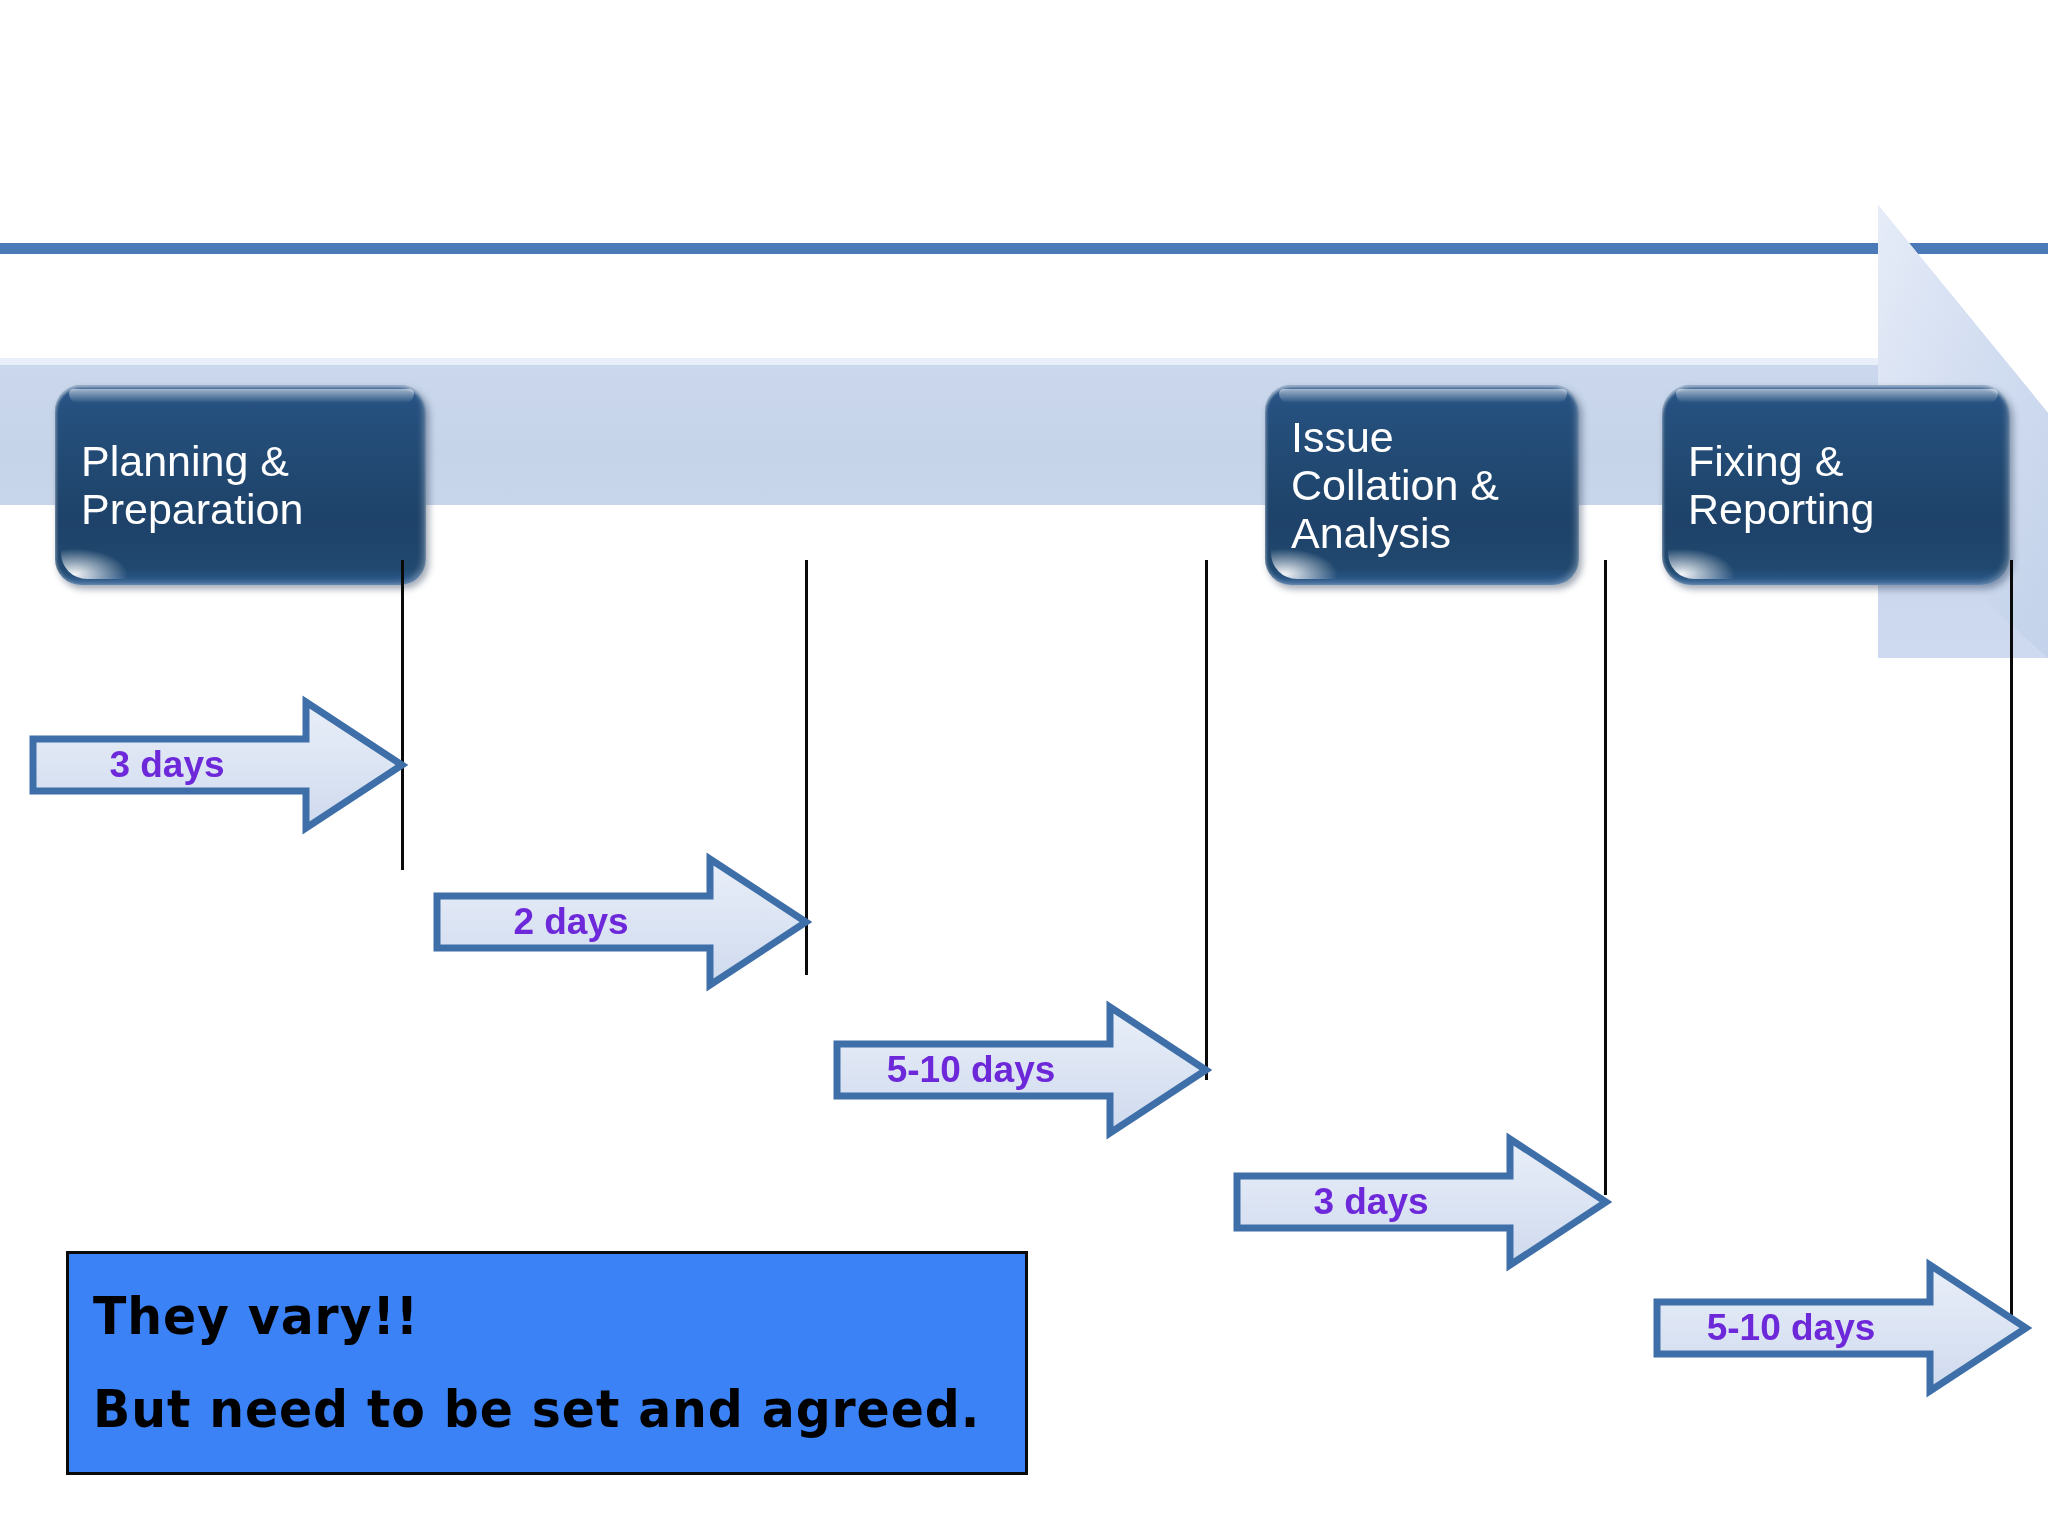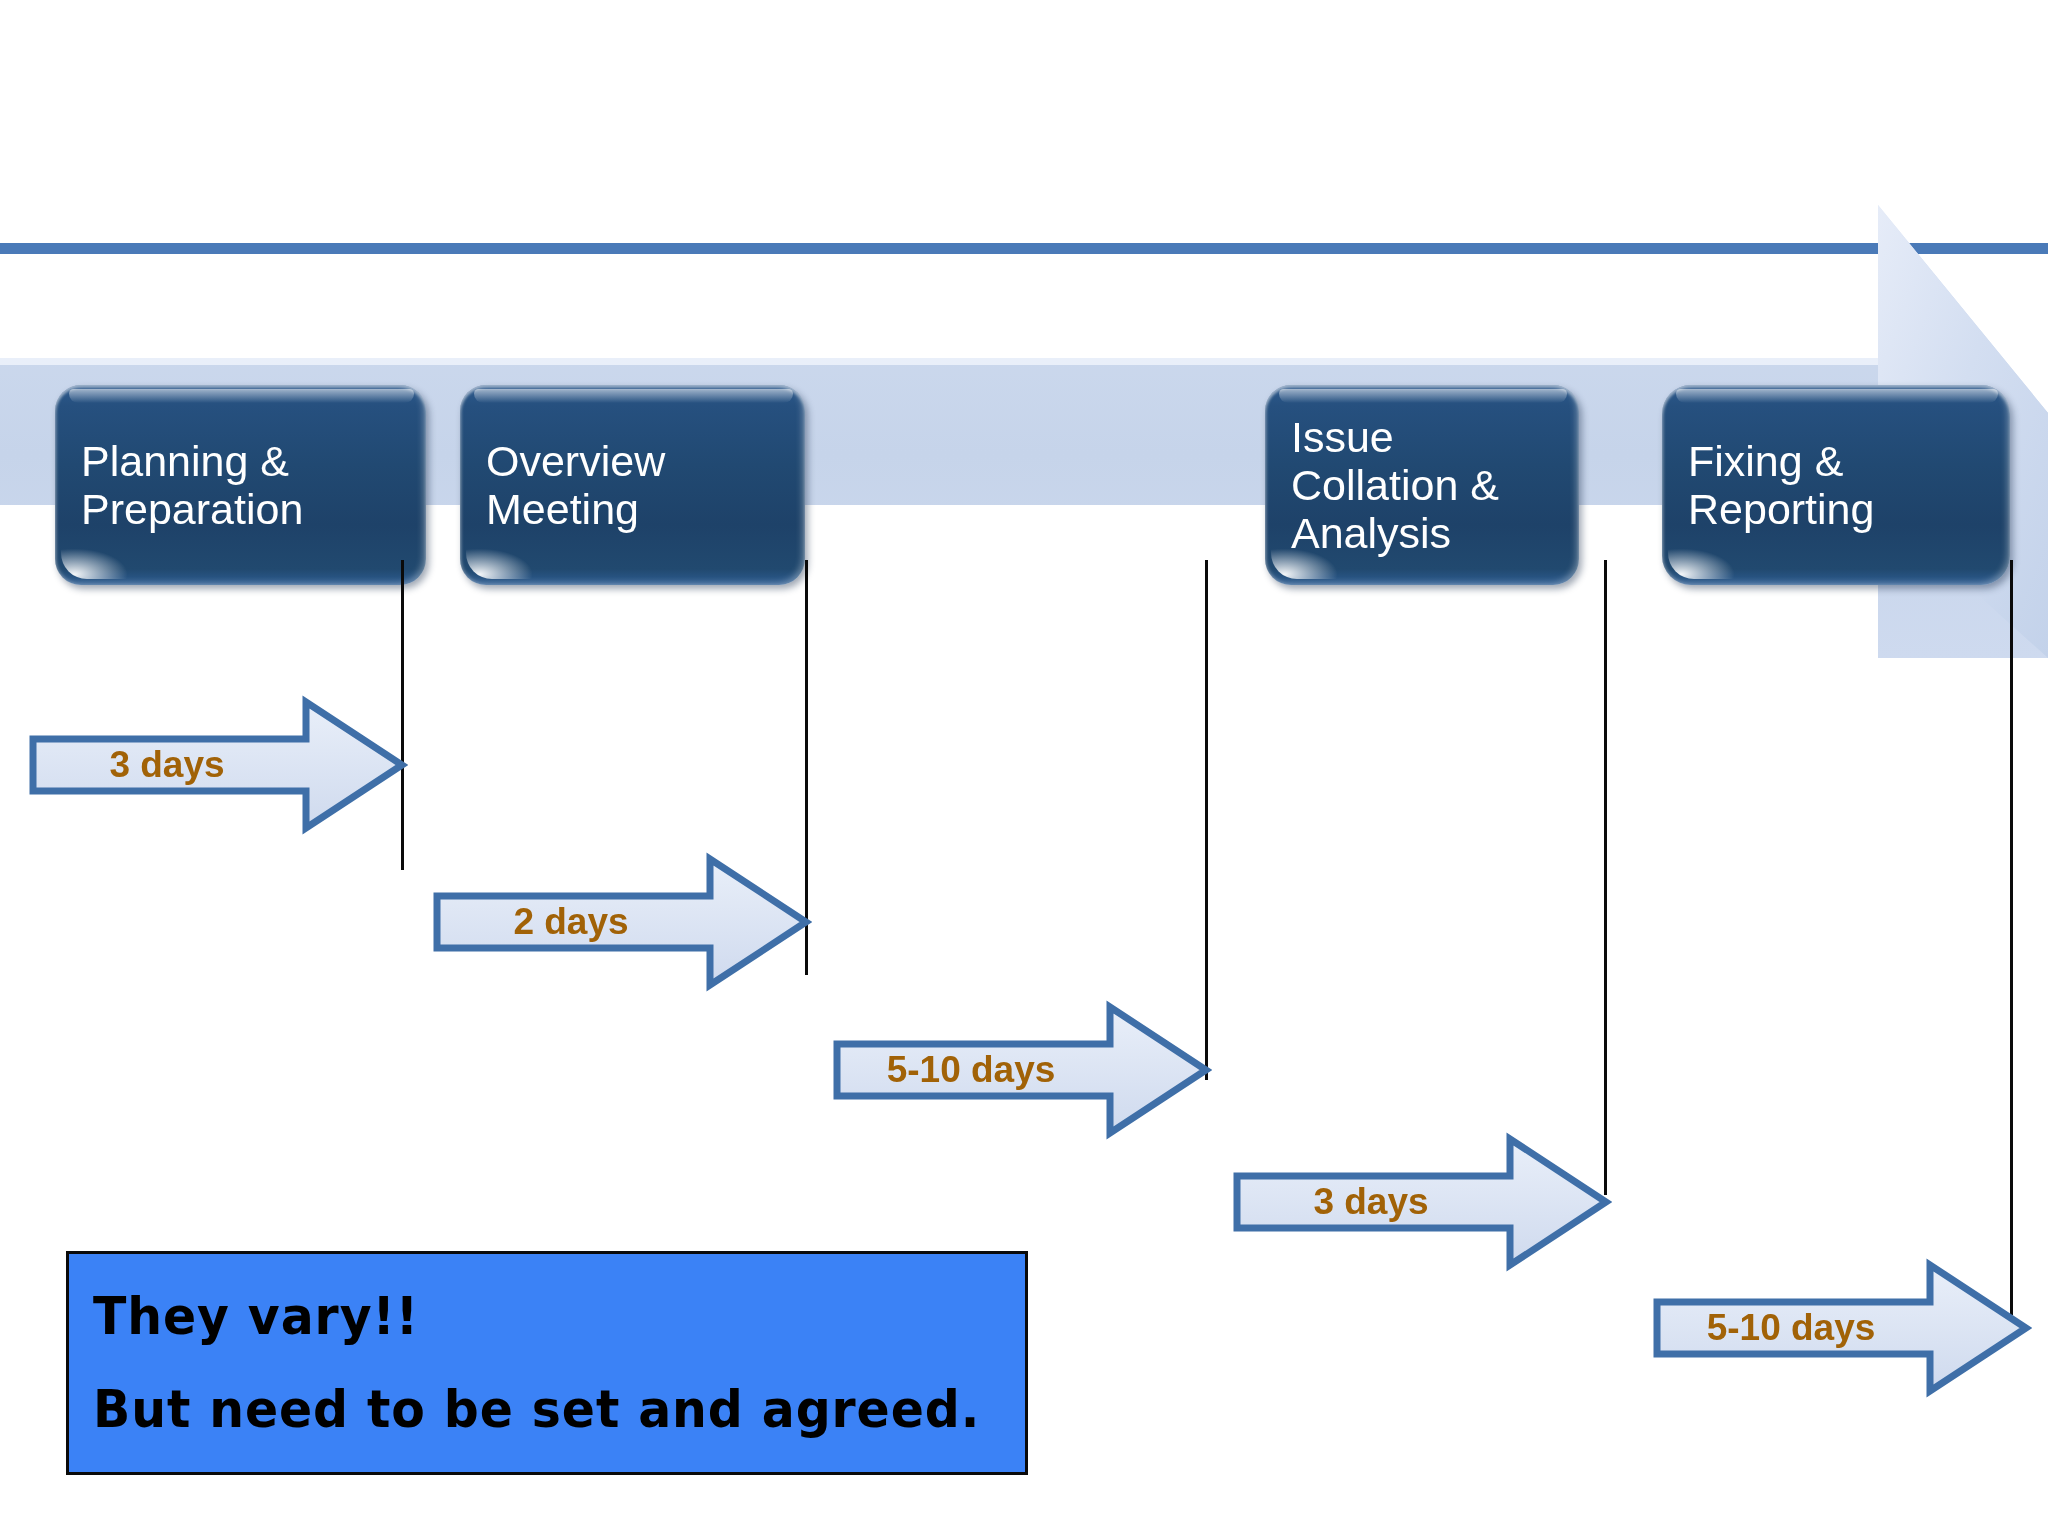--- a/index.html
+++ b/index.html
@@ -128,21 +128,21 @@
   .dur-arrow {
     position: absolute;
     z-index: 8;
   }
   .dur-arrow .dur-label {
     position: absolute;
     top: 50%;
     transform: translateY(-50%);
     font-size: 37px;
     font-weight: bold;
-    color: #a16207;
+    color: #6d28d9;
     font-family: "Liberation Sans", sans-serif;
     white-space: nowrap;
     text-align: center;
     z-index: 2;
     pointer-events: none;
   }
 
   
   #note-box {
     position: absolute;
@@ -197,24 +197,20 @@
 
     <path d="M 1878,2 L 2048,210 L 2048,455 L 1878,302 Z" fill="url(#headGrad)"></path>
 
     <rect x="0" y="155" width="1878" height="7" fill="#EEF3FB" opacity="0.85"></rect>
   </svg>
 
   <div class="phase-box" style="left:55px;  width:371px;">
     <span class="phase-label">Planning &amp;
 Preparation</span>
   </div>
-  <div class="phase-box" style="left:460px; width:345px;">
-    <span class="phase-label">Overview
-Meeting</span>
-  </div>
   <div class="phase-box" style="left:1265px; width:314px;">
     <span class="phase-label">Issue
 Collation &amp;
 Analysis</span>
   </div>
   <div class="phase-box" style="left:1662px; width:348px;border-radius:29px;">
     <span class="phase-label">Fixing &amp;
 Reporting</span>
   </div>
 

